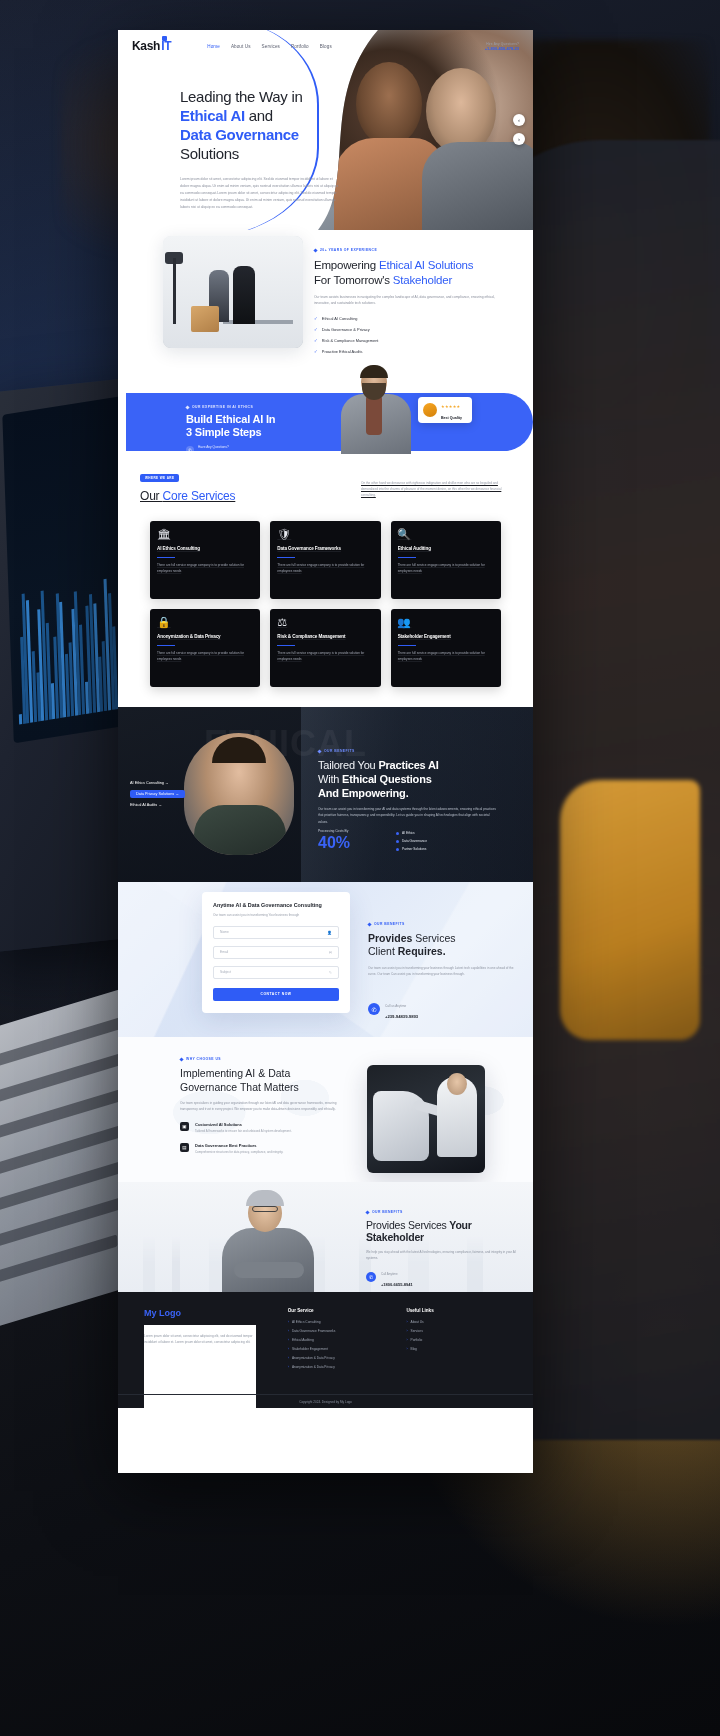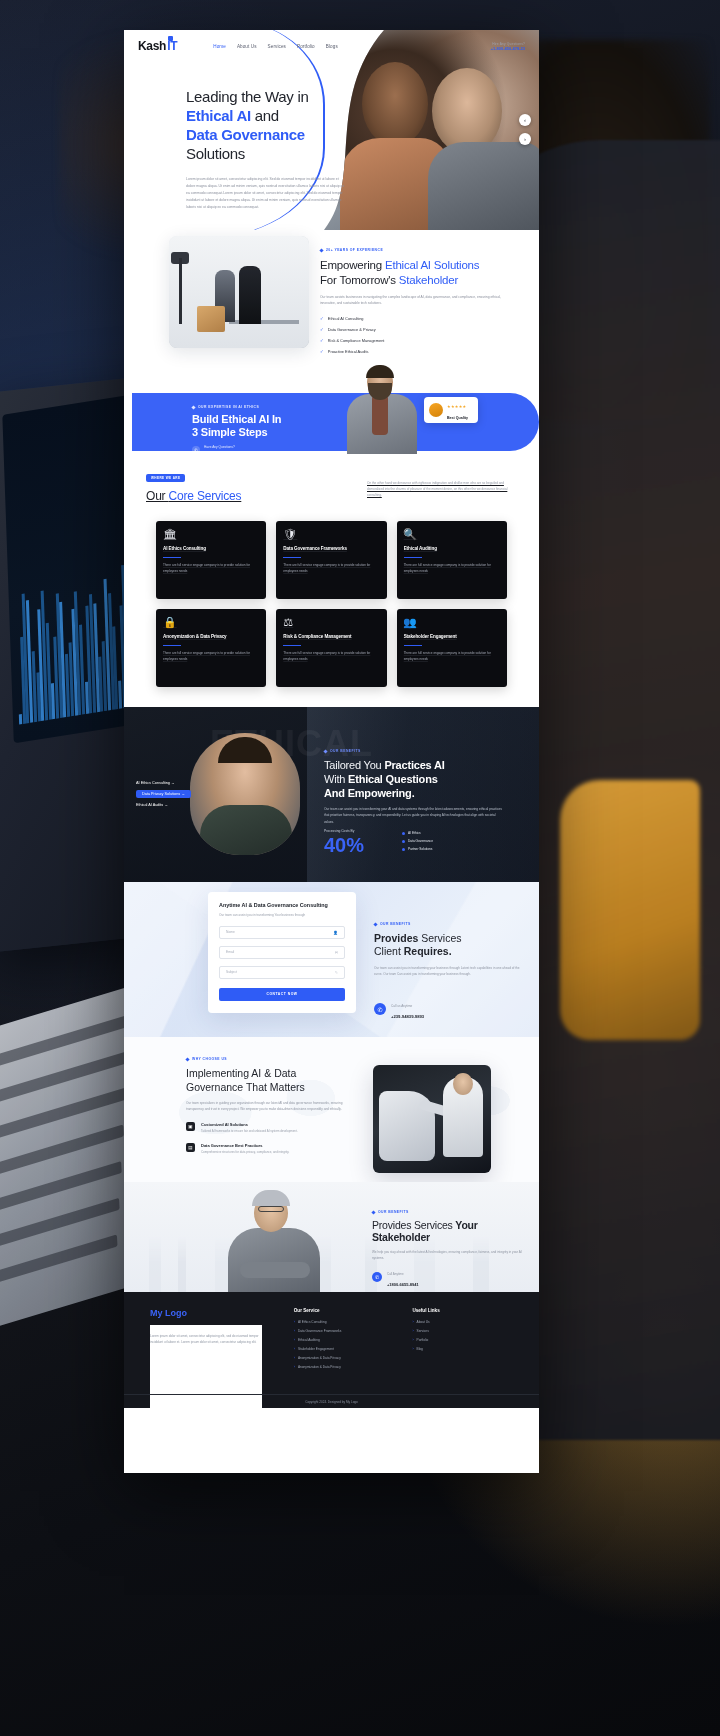--- a/index.html
+++ b/index.html
@@ -55,21 +55,21 @@
     filter: blur(3px);
   }
   #bd-chair {
     position: absolute; left: 60px; top: 30px; width: 180px; height: 230px;
     background: radial-gradient(ellipse at 40% 50%, rgba(60,45,35,.7), rgba(10,10,14,0) 70%);
     filter: blur(4px);
   }
 
   
   #page {
-    position: absolute; left: 124px; top: 30px;
+    position: absolute; left: 118px; top: 30px;
     width: 415px; height: 1443px;
     background: #ffffff;
     overflow: hidden;
     box-shadow: 0 18px 70px rgba(0,0,0,.65);
     font-size: 10px;
     color: #1b1d23;
   }
 
   
   .hero { position: relative; height: 200px; background:#fff; }
@@ -238,21 +238,21 @@
   }
   .stats .tags .tag.on { background:#2f5cf6; padding:2px 6px; border-radius:2px; }
   .stats-body { position:absolute; left:200px; top:42px; width:200px; z-index:4;}
   .stats-body .eyebrow { color:#6f8dff; }
   .stats-body .eyebrow .sq { background:#6f8dff; }
   .stats-body h2 { margin-top:5px; font-size:11px; line-height:1.28; font-weight:400; letter-spacing:-.2px; color:#f2f4f8;}
   .stats-body h2 b { font-weight:700; color:#fff; }
   .stats-body p { margin-top:6px; font-size:3.2px; line-height:1.95; color:#b9c0cc; width:178px;}
   .stats-metric { position:absolute; left:200px; top:122px; z-index:4;}
   .stats-metric .cap { font-size:3.3px; color:#c3cad6; }
-  .stats-metric .big { font-size:20px; font-weight:700; color:#3a63f7; line-height:1.1; margin-top:1px;}
+  .stats-metric .big { font-size:16px; font-weight:700; color:#3a63f7; line-height:1.1; margin-top:1px;}
   .stats-legend { position:absolute; left:278px; top:124px; z-index:4; display:flex; flex-direction:column; gap:4px;}
   .stats-legend div { font-size:3.2px; color:#dfe4ec; display:flex; align-items:center; gap:3px;}
   .stats-legend i { width:3px;height:3px;background:#3a63f7; border-radius:50%; display:inline-block;}
 
   
   .contact { position:relative; height: 155px;
     background: linear-gradient(135deg,#eaf0fb 0%, #dfe8f8 35%, #e9f0fa 70%, #dde6f6 100%);
     overflow:hidden;}
   .contact .poly { position:absolute; inset:0; opacity:.5;
     background:

